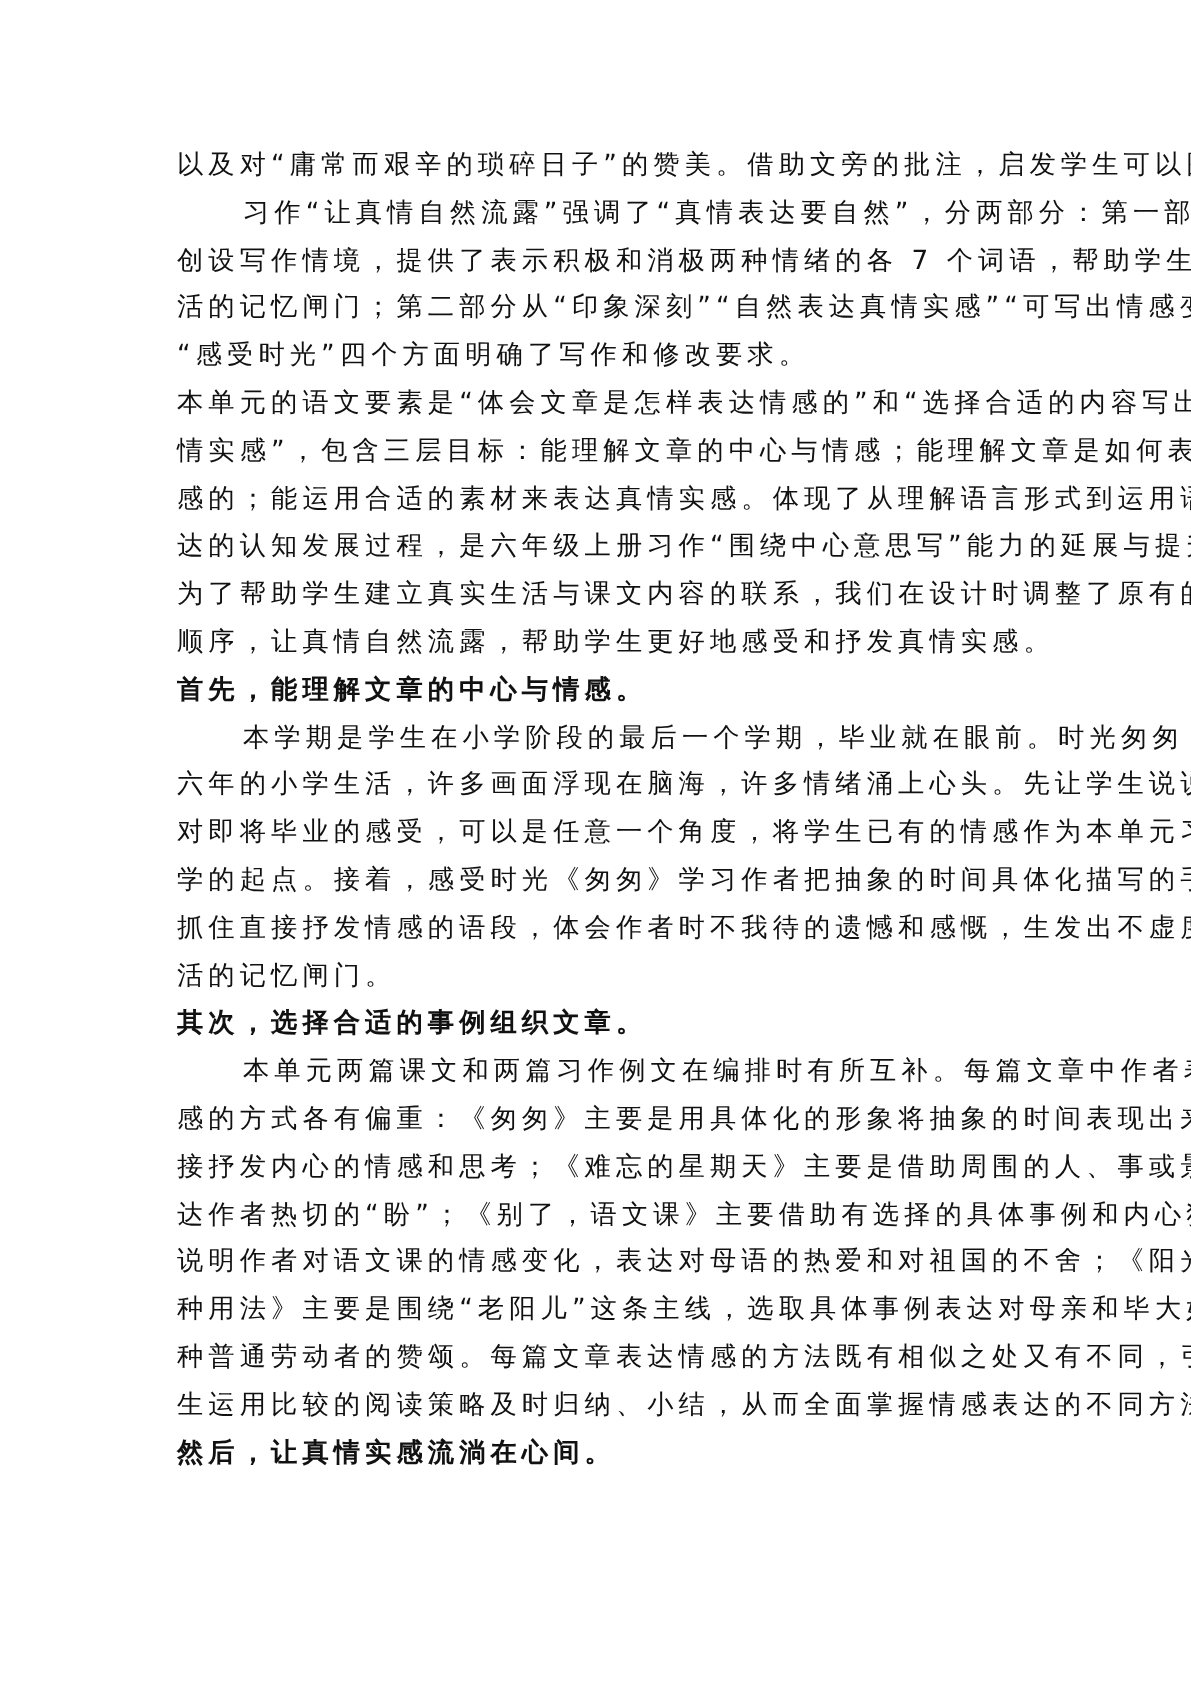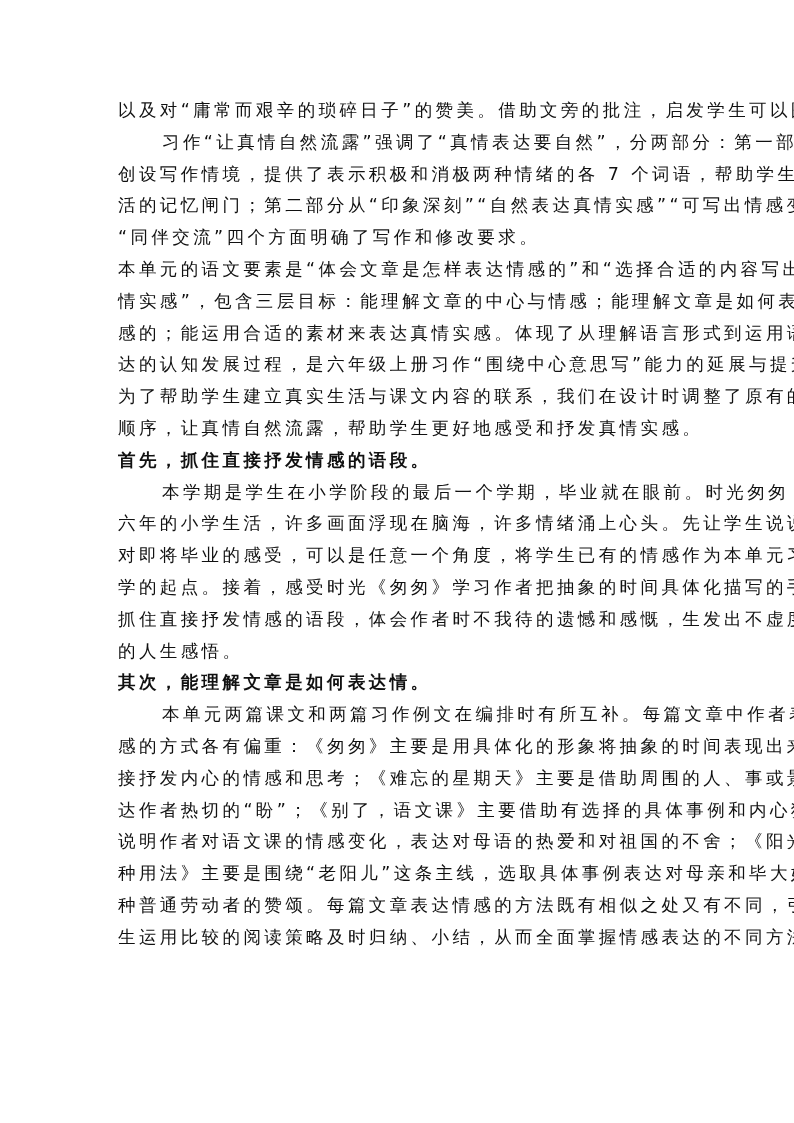--- a/index.html
+++ b/index.html
@@ -27,53 +27,56 @@
 <div class="page">
 
   <p>
     <span class="line">以及对“庸常而艰辛的琐碎日子”的赞美。借助文旁的批注，启发学生可以围绕</span>
   </p>
 
   <p>
     <span class="line indent">习作“让真情自然流露”强调了“真情表达要自然”，分两部分：第一部分</span>
     <span class="line">创设写作情境，提供了表示积极和消极两种情绪的各 7 个词语，帮助学生打开生</span>
     <span class="line">活的记忆闸门；第二部分从“印象深刻”“自然表达真情实感”“可写出情感变化”</span>
-    <span class="line">“同伴交流”四个方面明确了写作和修改要求。</span>
+    <span class="line">“感受时光”四个方面明确了写作和修改要求。</span>
   </p>
 
   <p>
     <span class="line">本单元的语文要素是“体会文章是怎样表达情感的”和“选择合适的内容写出真</span>
     <span class="line">情实感”，包含三层目标：能理解文章的中心与情感；能理解文章是如何表达情</span>
     <span class="line">感的；能运用合适的素材来表达真情实感。体现了从理解语言形式到运用语言表</span>
     <span class="line">达的认知发展过程，是六年级上册习作“围绕中心意思写”能力的延展与提升。</span>
     <span class="line">为了帮助学生建立真实生活与课文内容的联系，我们在设计时调整了原有的教材</span>
     <span class="line">顺序，让真情自然流露，帮助学生更好地感受和抒发真情实感。</span>
   </p>
 
   <p>
-    <span class="line bold">首先，抓住直接抒发情感的语段。</span>
+    <span class="line bold">首先，能理解文章的中心与情感。</span>
   </p>
 
   <p>
     <span class="line indent">本学期是学生在小学阶段的最后一个学期，毕业就在眼前。时光匆匆，回顾</span>
     <span class="line">六年的小学生活，许多画面浮现在脑海，许多情绪涌上心头。先让学生说说自己</span>
     <span class="line">对即将毕业的感受，可以是任意一个角度，将学生已有的情感作为本单元习作教</span>
     <span class="line">学的起点。接着，感受时光《匆匆》学习作者把抽象的时间具体化描写的手法，</span>
     <span class="line">抓住直接抒发情感的语段，体会作者时不我待的遗憾和感慨，生发出不虚度光阴</span>
-    <span class="line">的人生感悟。</span>
+    <span class="line">活的记忆闸门。</span>
   </p>
 
   <p>
-    <span class="line bold">其次，能理解文章是如何表达情。</span>
+    <span class="line bold">其次，选择合适的事例组织文章。</span>
   </p>
 
   <p>
     <span class="line indent">本单元两篇课文和两篇习作例文在编排时有所互补。每篇文章中作者表达情</span>
     <span class="line">感的方式各有偏重：《匆匆》主要是用具体化的形象将抽象的时间表现出来，直</span>
     <span class="line">接抒发内心的情感和思考；《难忘的星期天》主要是借助周围的人、事或景物表</span>
     <span class="line">达作者热切的“盼”；《别了，语文课》主要借助有选择的具体事例和内心独白</span>
     <span class="line">说明作者对语文课的情感变化，表达对母语的热爱和对祖国的不舍；《阳光的两</span>
     <span class="line">种用法》主要是围绕“老阳儿”这条主线，选取具体事例表达对母亲和毕大妈这</span>
     <span class="line">种普通劳动者的赞颂。每篇文章表达情感的方法既有相似之处又有不同，引导学</span>
     <span class="line">生运用比较的阅读策略及时归纳、小结，从而全面掌握情感表达的不同方法。</span>
   </p>
 
+  <p>
+    <span class="line bold">然后，让真情实感流淌在心间。</span>
+  </p>
 </div>
 
 </body></html>

